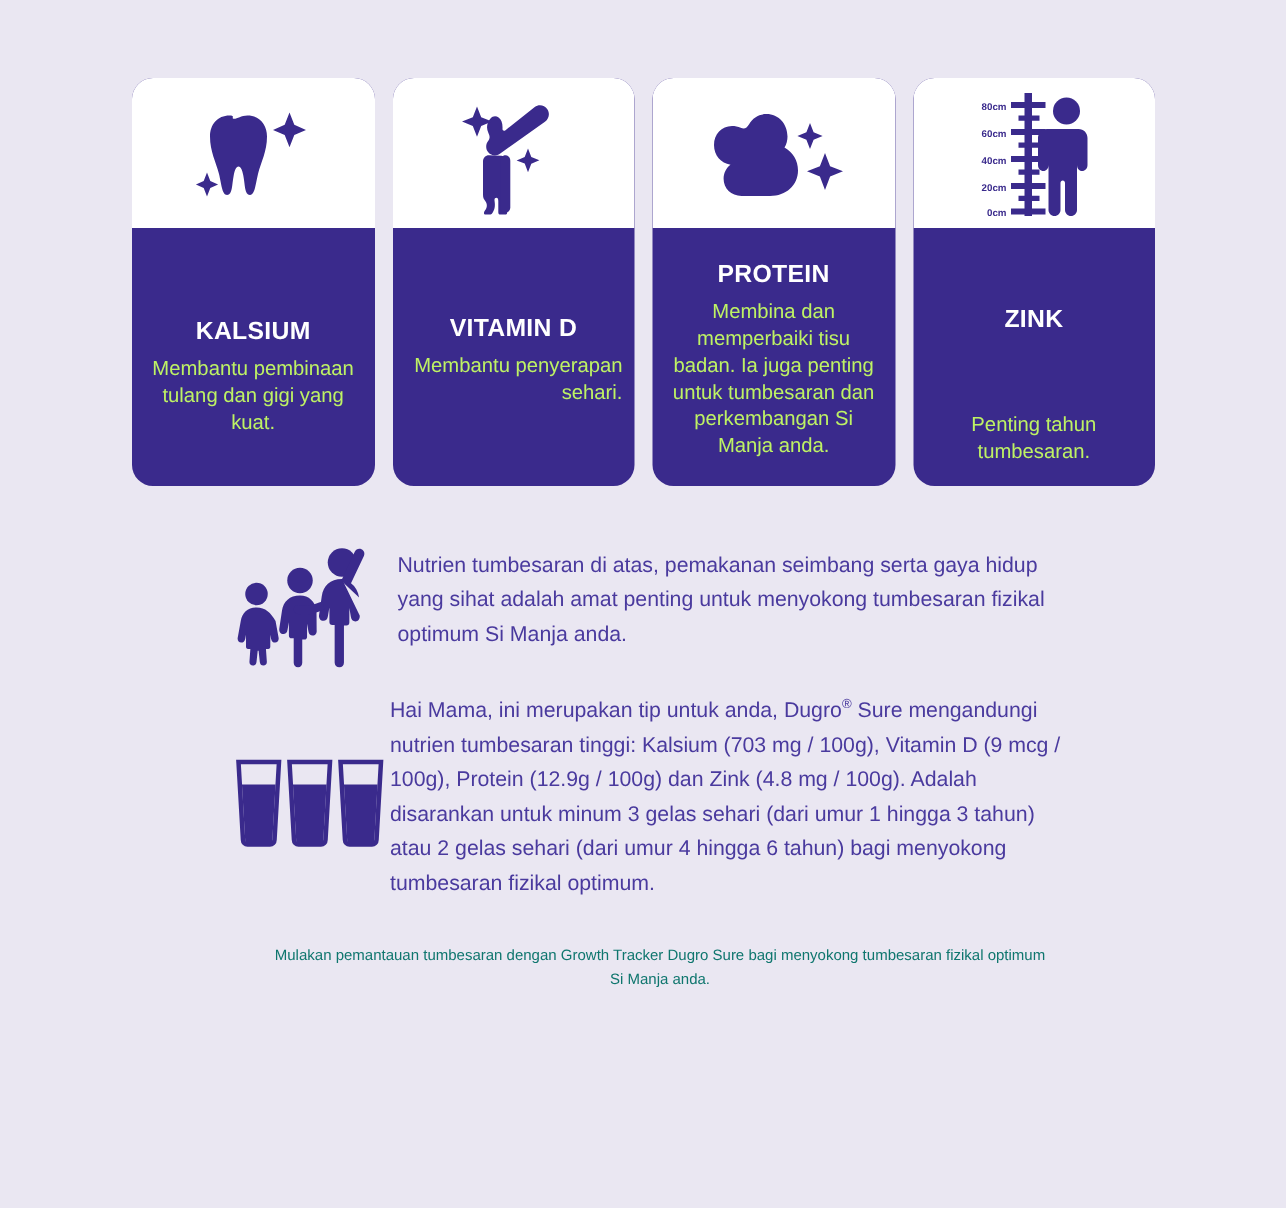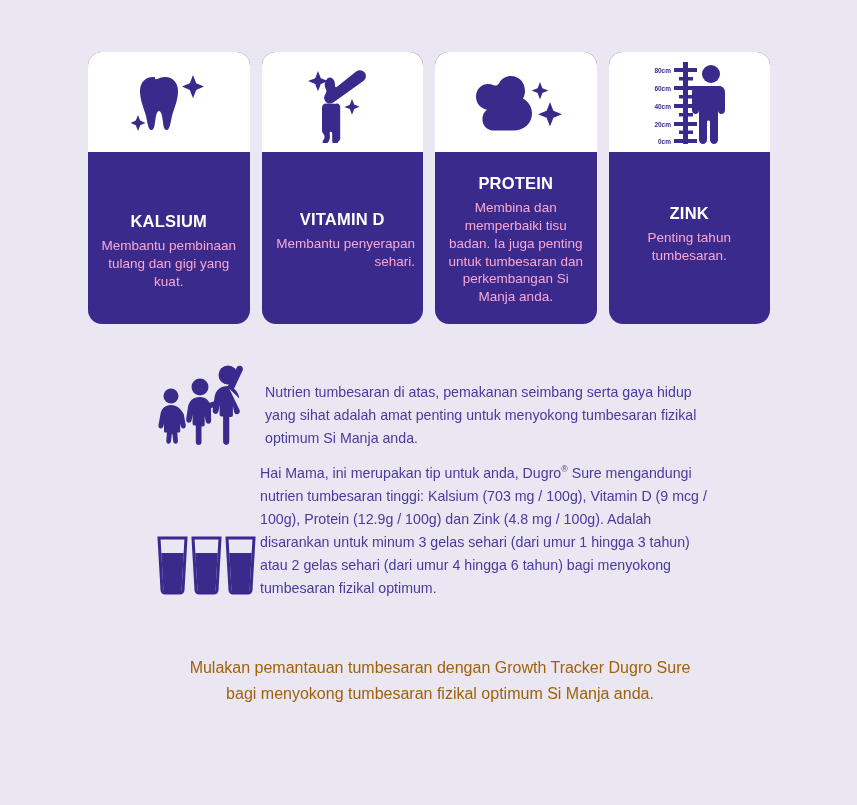--- a/index.html
+++ b/index.html
@@ -58,36 +58,36 @@
   }
   .card-title {
     color: #ffffff;
     font-size: 16.5px;
     font-weight: bold;
     letter-spacing: 0.2px;
     margin-bottom: 7px;
     line-height: 1.1;
   }
   .card-desc {
-    color: #f9a8d4;
+    color: #bef264;
     font-size: 13.5px;
     line-height: 1.32;
     font-weight: normal;
   }
   
   .card.c-kalsium .card-body { justify-content: flex-start; padding-top: 60px; }
   .card.c-vitamind .card-body { justify-content: flex-start; padding-top: 58px; text-align: right; }
   .card.c-protein .card-body { justify-content: flex-start; padding-top: 22px; }
-  .card.c-zink .card-body { justify-content: flex-start; padding-top: 52px; }
+  .card.c-zink .card-body { justify-content: space-between; padding-top: 52px; }
 
   
   .info-block {
     position: absolute;
     display: flex;
-    align-items: flex-end;
+    align-items: flex-start;
   }
   .info-icon {
     flex: 0 0 auto;
     display: flex;
     align-items: center;
     justify-content: center;
   }
   .info-text {
     color: #4a3a9e;
     font-size: 14.2px;
@@ -109,24 +109,23 @@
   }
   #block-tip .info-icon { width: 105px; margin-top: 42px; }
   #block-tip .info-text { width: 455px; }
 
   .footer-note {
     position: absolute;
     left: 180px;
     top: 630px;
     width: 520px;
     text-align: center;
-    color: #a16207;
-    font-size: 16px;
+    color: #0f766e;
+    font-size: 10px;
     line-height: 1.62;
-    margin-top: 25px;
   }
   .sup { font-size: 0.62em; vertical-align: super; }
 </style>
 </head>
 <body>
 
 <div class="page">
 
   <div class="cards-row">
 

